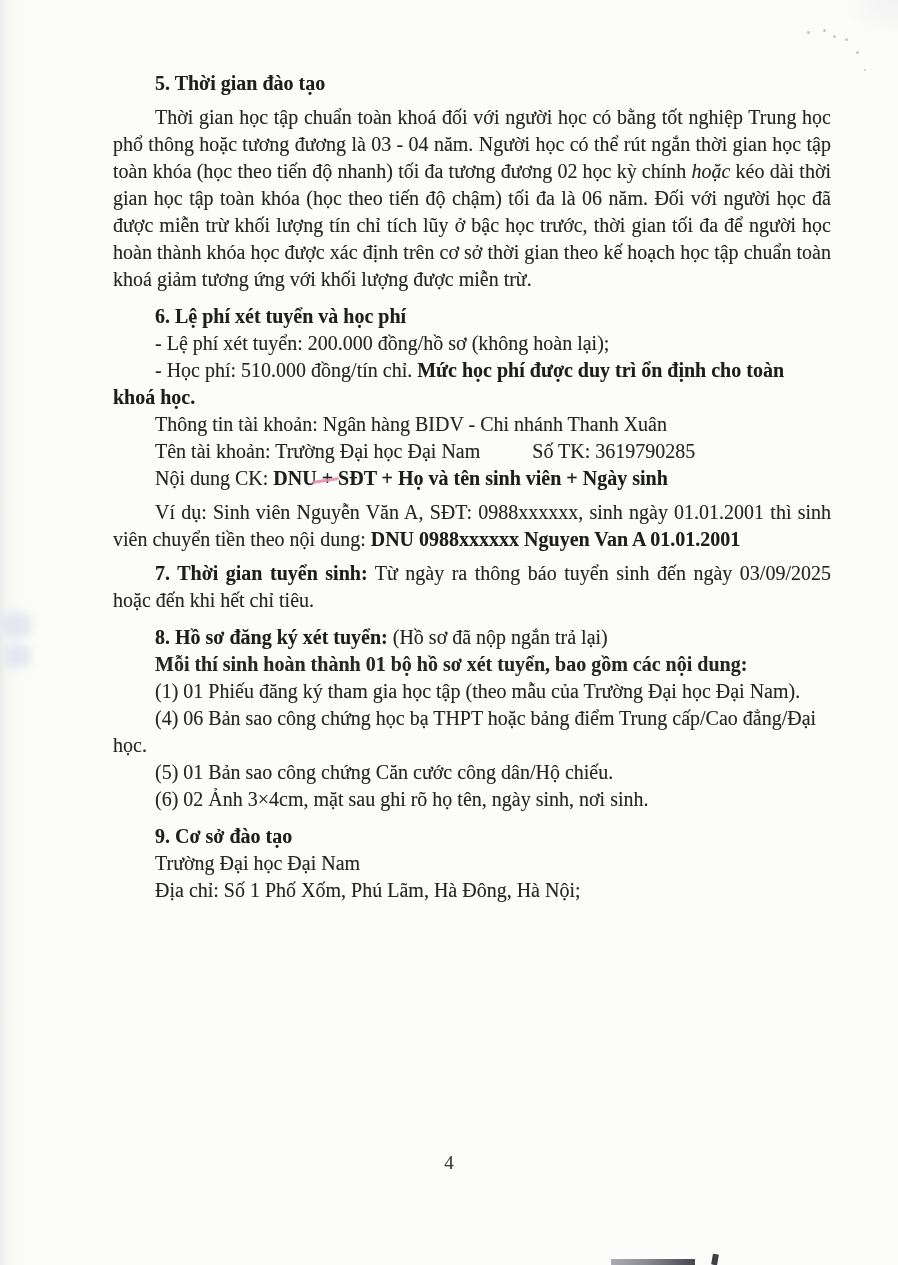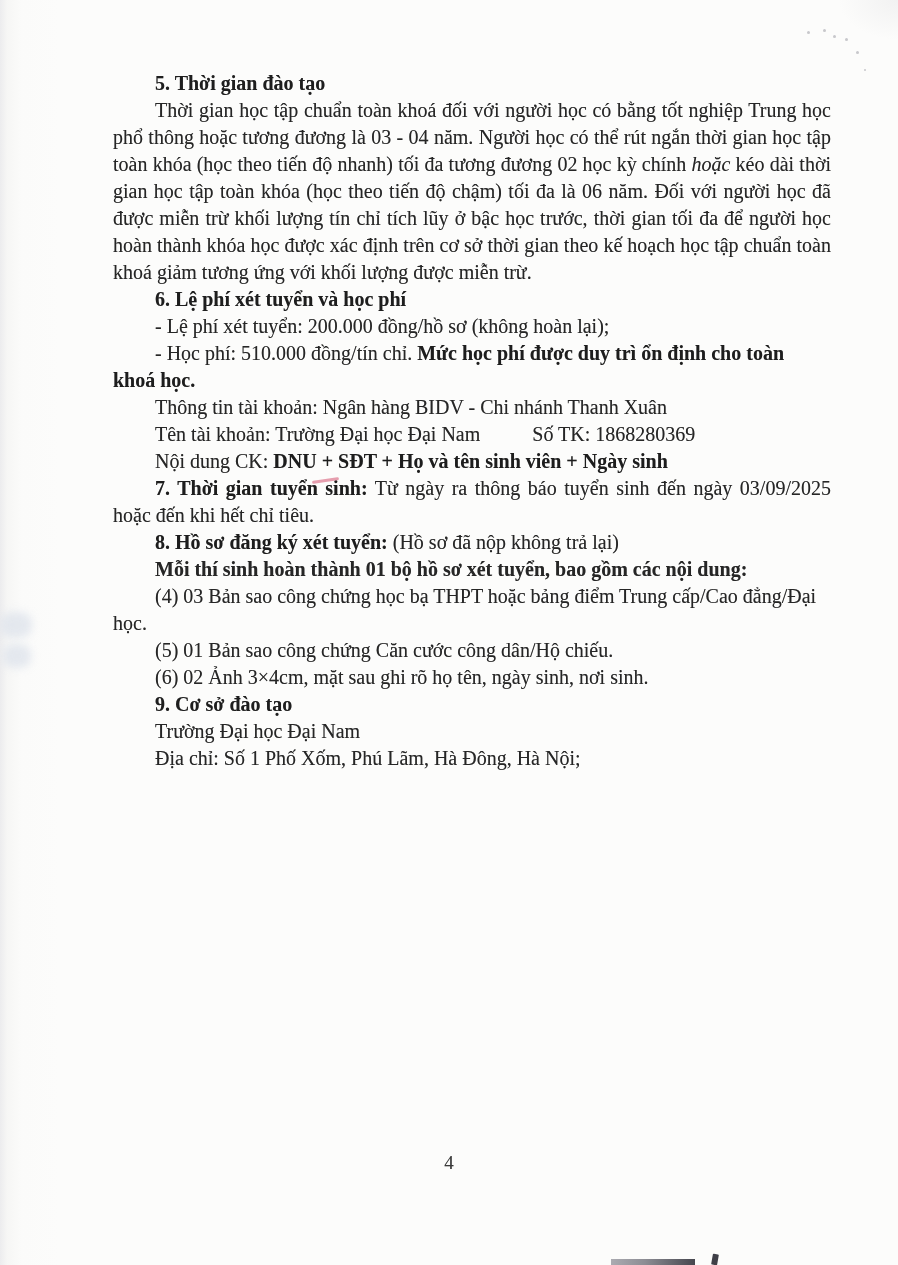--- a/index.html
+++ b/index.html
@@ -18,22 +18,22 @@
     position:absolute;
     left:113px;top:70px;width:718px;
     font-size:20px;line-height:27px;
     color:#262626;
     text-shadow:0 0 .5px rgba(45,45,45,.38);
   }
   p{margin:0;}
   .indent{text-indent:42px;}
   .just{text-align:justify;}
   .heading{font-weight:bold;color:#1e1e1e;}
-  .mt{}
-  .mth{}
+  .mt{margin-top:7px;}
+  .mth{margin-top:10px;}
   .line{}
   .bi{font-weight:bold;}
   b{color:#1d1d1d;}
   .gap-tk{display:inline-block;width:52px;}
   .gap-ph{display:inline-block;width:42px;}
   .pagenum{
     position:absolute;left:0;top:1152px;width:898px;
     text-align:center;font-size:19px;color:#3a3a3a;
     font-family:"Liberation Serif","DejaVu Serif",serif;
     text-shadow:0 0 .5px rgba(45,45,45,.3);
@@ -65,28 +65,30 @@
 
   <div class="content">
 
     <p class="heading indent">5. Thời gian đào tạo</p>
     <p class="indent just mt"><span>Thời gian học tập chuẩn toàn khoá đối với người học có bằng tốt nghiệp Trung học phổ thông hoặc tương đương là 03 - 04 năm. Người học có thể rút ngắn thời gian học tập toàn khóa (học theo tiến độ nhanh) tối đa tương đương 02 học kỳ chính </span><i>hoặc</i><span> kéo dài thời gian học tập toàn khóa (học theo tiến độ chậm) tối đa là 06 năm. Đối với người học đã được miễn trừ khối lượng tín chỉ tích lũy ở bậc học trước, thời gian tối đa để người học hoàn thành khóa học được xác định trên cơ sở thời gian theo kế hoạch học tập chuẩn toàn khoá giảm tương ứng với khối lượng được miễn trừ.</span></p>
 
     <p class="heading indent mth">6. Lệ phí xét tuyển và học phí</p>
     <p class="indent line">- Lệ phí xét tuyển: 200.000 đồng/hồ sơ (không hoàn lại);</p>
     <p class="indent line"><span>- Học phí: 510.000 đồng/tín chỉ. </span><b>Mức học phí được duy trì ổn định cho toàn khoá học.</b></p>
     <p class="indent line">Thông tin tài khoản: Ngân hàng BIDV - Chi nhánh Thanh Xuân</p>
-    <p class="indent line"><span>Tên tài khoản: Trường Đại học Đại Nam</span><span class="gap-tk"></span><span>Số TK: 1868280369</span></p>
+    <p class="indent line"><span>Tên tài khoản: Trường Đại học Đại Nam</span><span class="gap-tk"></span><span>Số TK: 3619790285</span></p>
     <p class="indent line"><span>Nội dung CK: </span><b>DNU + SĐT + Họ và tên sinh viên + Ngày sinh</b></p>
+    <p class="indent just mt"><span>Ví dụ: Sinh viên Nguyễn Văn A, SĐT: 0988xxxxxx, sinh ngày 01.01.2001 thì sinh viên chuyển tiền theo nội dung: </span><b>DNU 0988xxxxxx Nguyen Van A 01.01.2001</b></p>
 
     <p class="indent just mt"><b>7. Thời gian tuyển sinh:</b><span> Từ ngày ra thông báo tuyển sinh đến ngày 03/09/2025 hoặc đến khi hết chỉ tiêu.</span></p>
 
-    <p class="indent mth"><b>8. Hồ sơ đăng ký xét tuyển:</b><span> (Hồ sơ đã nộp không trả lại)</span></p>
+    <p class="indent mth"><b>8. Hồ sơ đăng ký xét tuyển:</b><span> (Hồ sơ đã nộp ngắn trả lại)</span></p>
     <p class="indent bi line">Mỗi thí sinh hoàn thành 01 bộ hồ sơ xét tuyển, bao gồm các nội dung:</p>
-    <p class="indent line">(4) 03 Bản sao công chứng học bạ THPT hoặc bảng điểm Trung cấp/Cao đẳng/Đại học.</p>
+    <p class="indent line">(1) 01 Phiếu đăng ký tham gia học tập (theo mẫu của Trường Đại học Đại Nam).</p>
+    <p class="indent line">(4) 06 Bản sao công chứng học bạ THPT hoặc bảng điểm Trung cấp/Cao đẳng/Đại học.</p>
     <p class="indent line">(5) 01 Bản sao công chứng Căn cước công dân/Hộ chiếu.</p>
     <p class="indent line">(6) 02 Ảnh 3×4cm, mặt sau ghi rõ họ tên, ngày sinh, nơi sinh.</p>
 
     <p class="heading indent mth">9. Cơ sở đào tạo</p>
     <p class="indent line">Trường Đại học Đại Nam</p>
     <p class="indent line">Địa chỉ: Số 1 Phố Xốm, Phú Lãm, Hà Đông, Hà Nội;</p>
 
   </div>
 
   <div class="pagenum">4</div>

